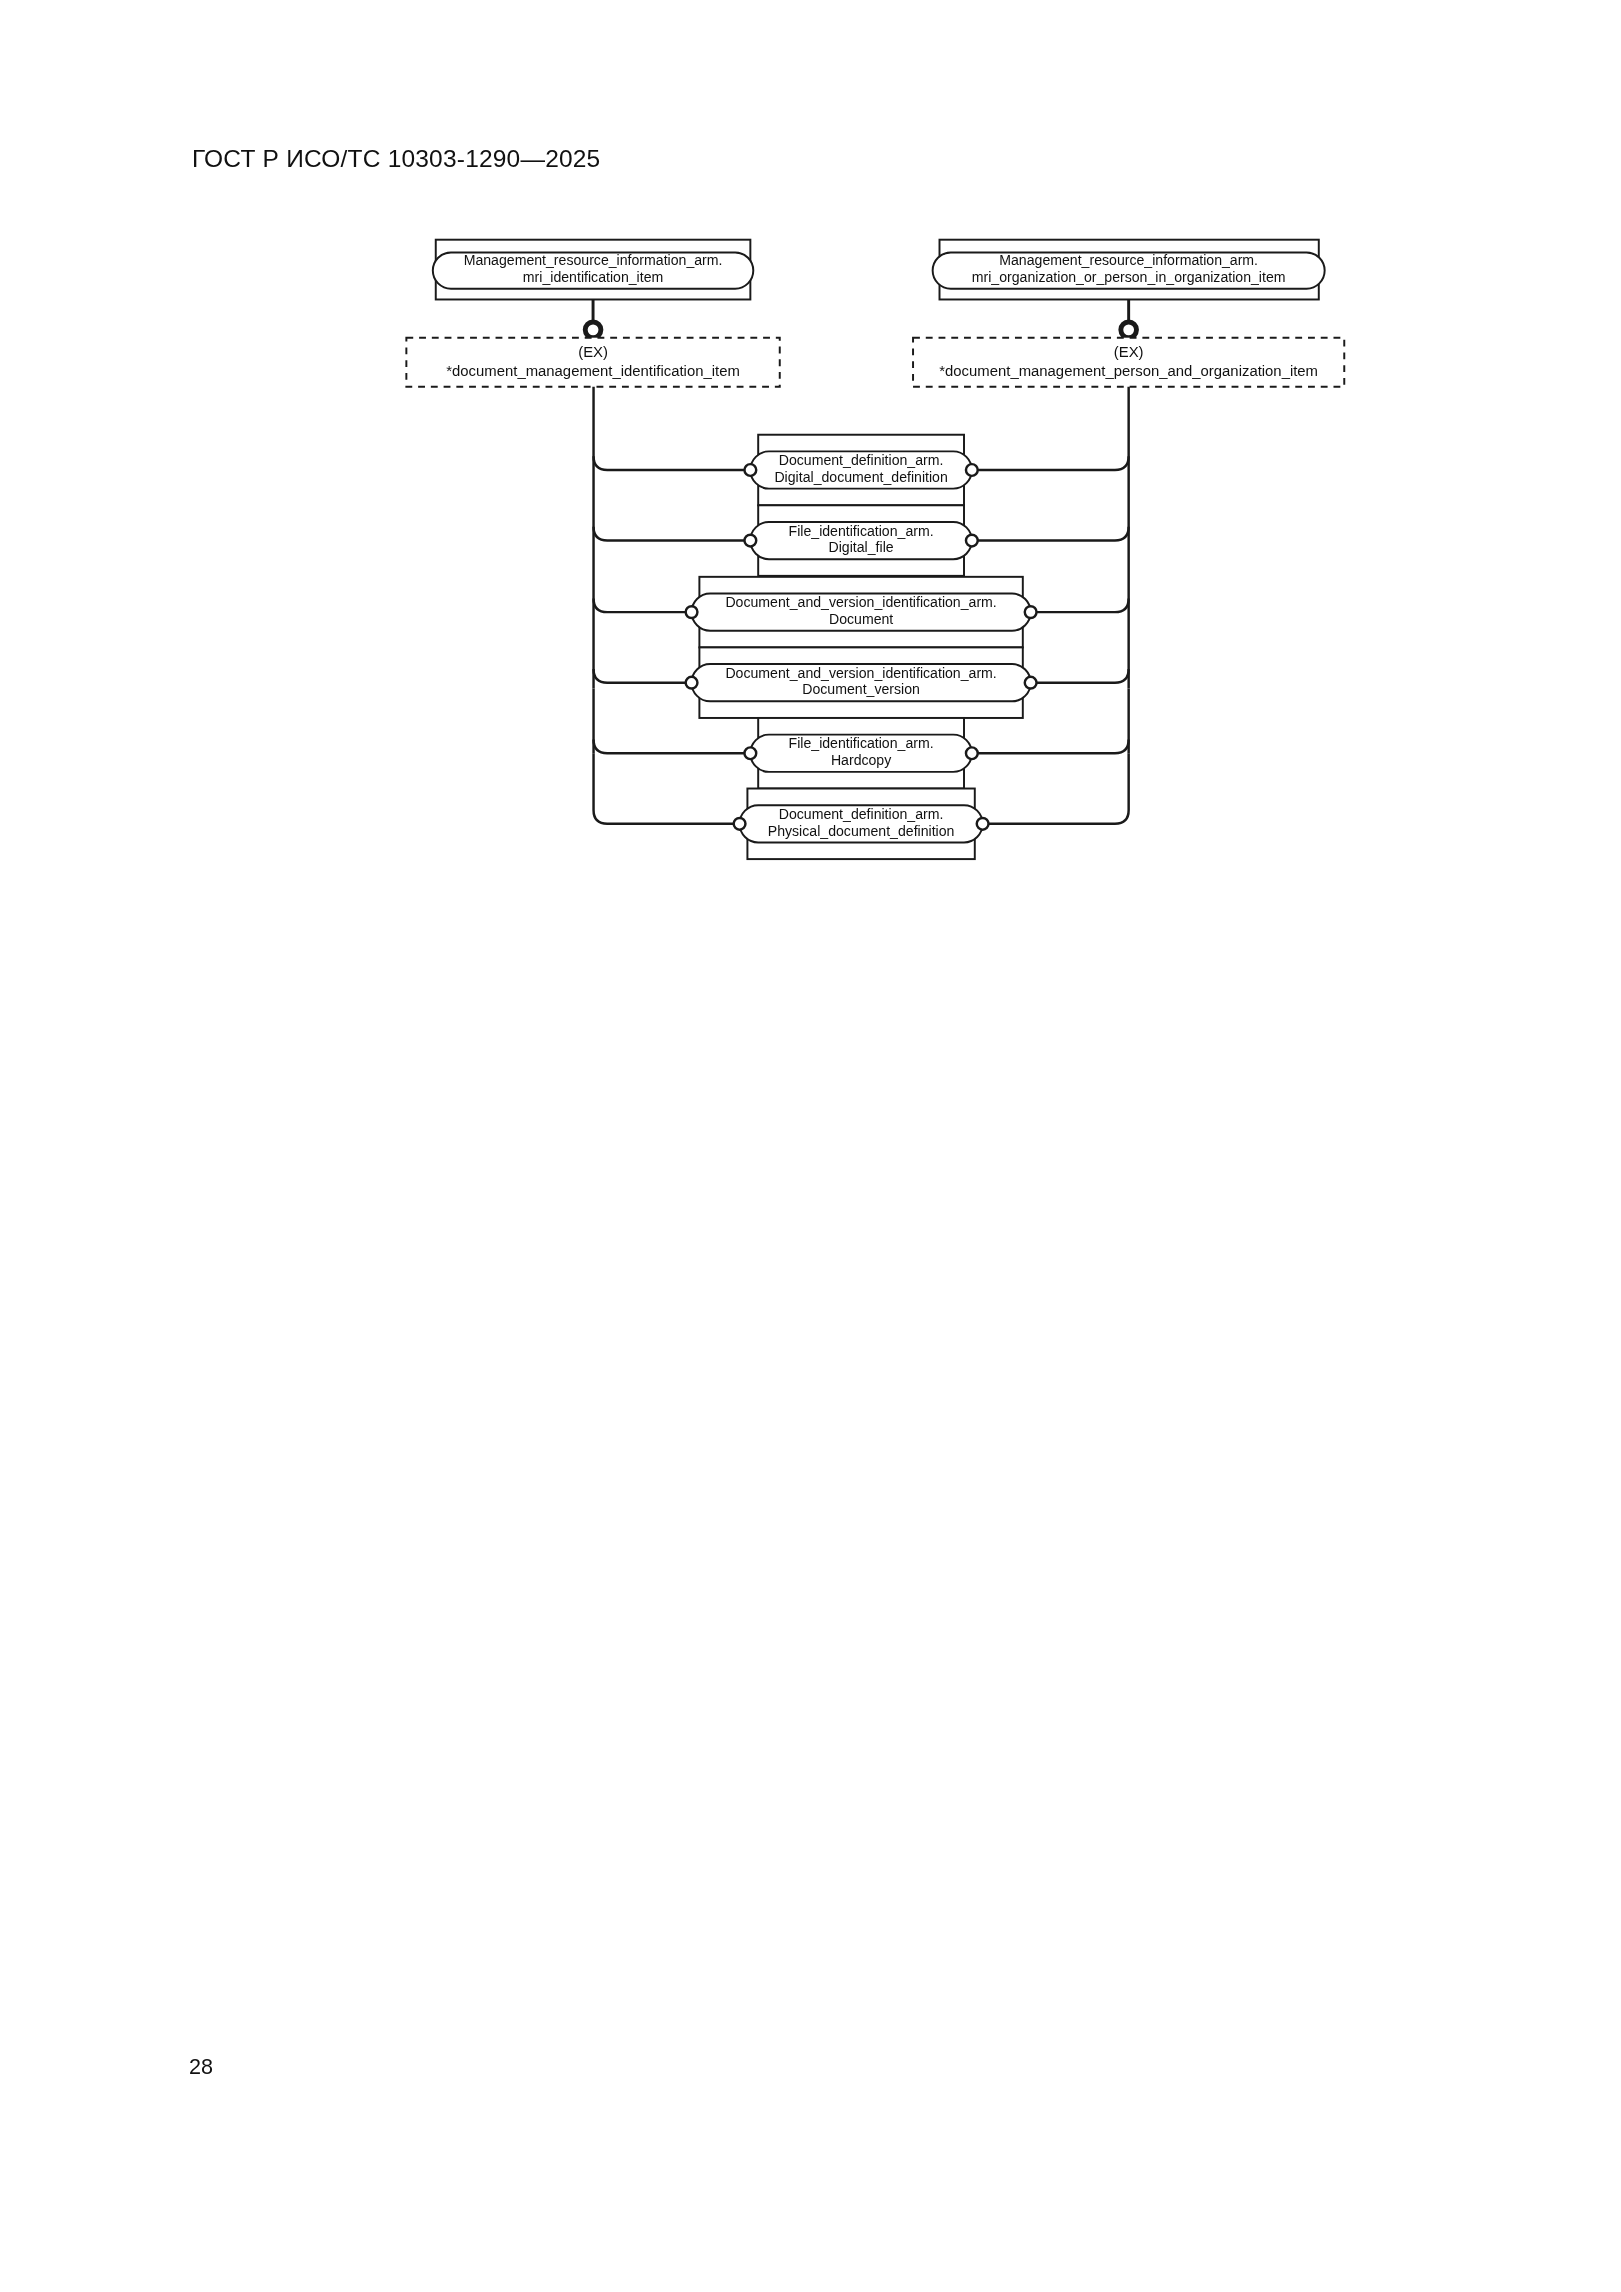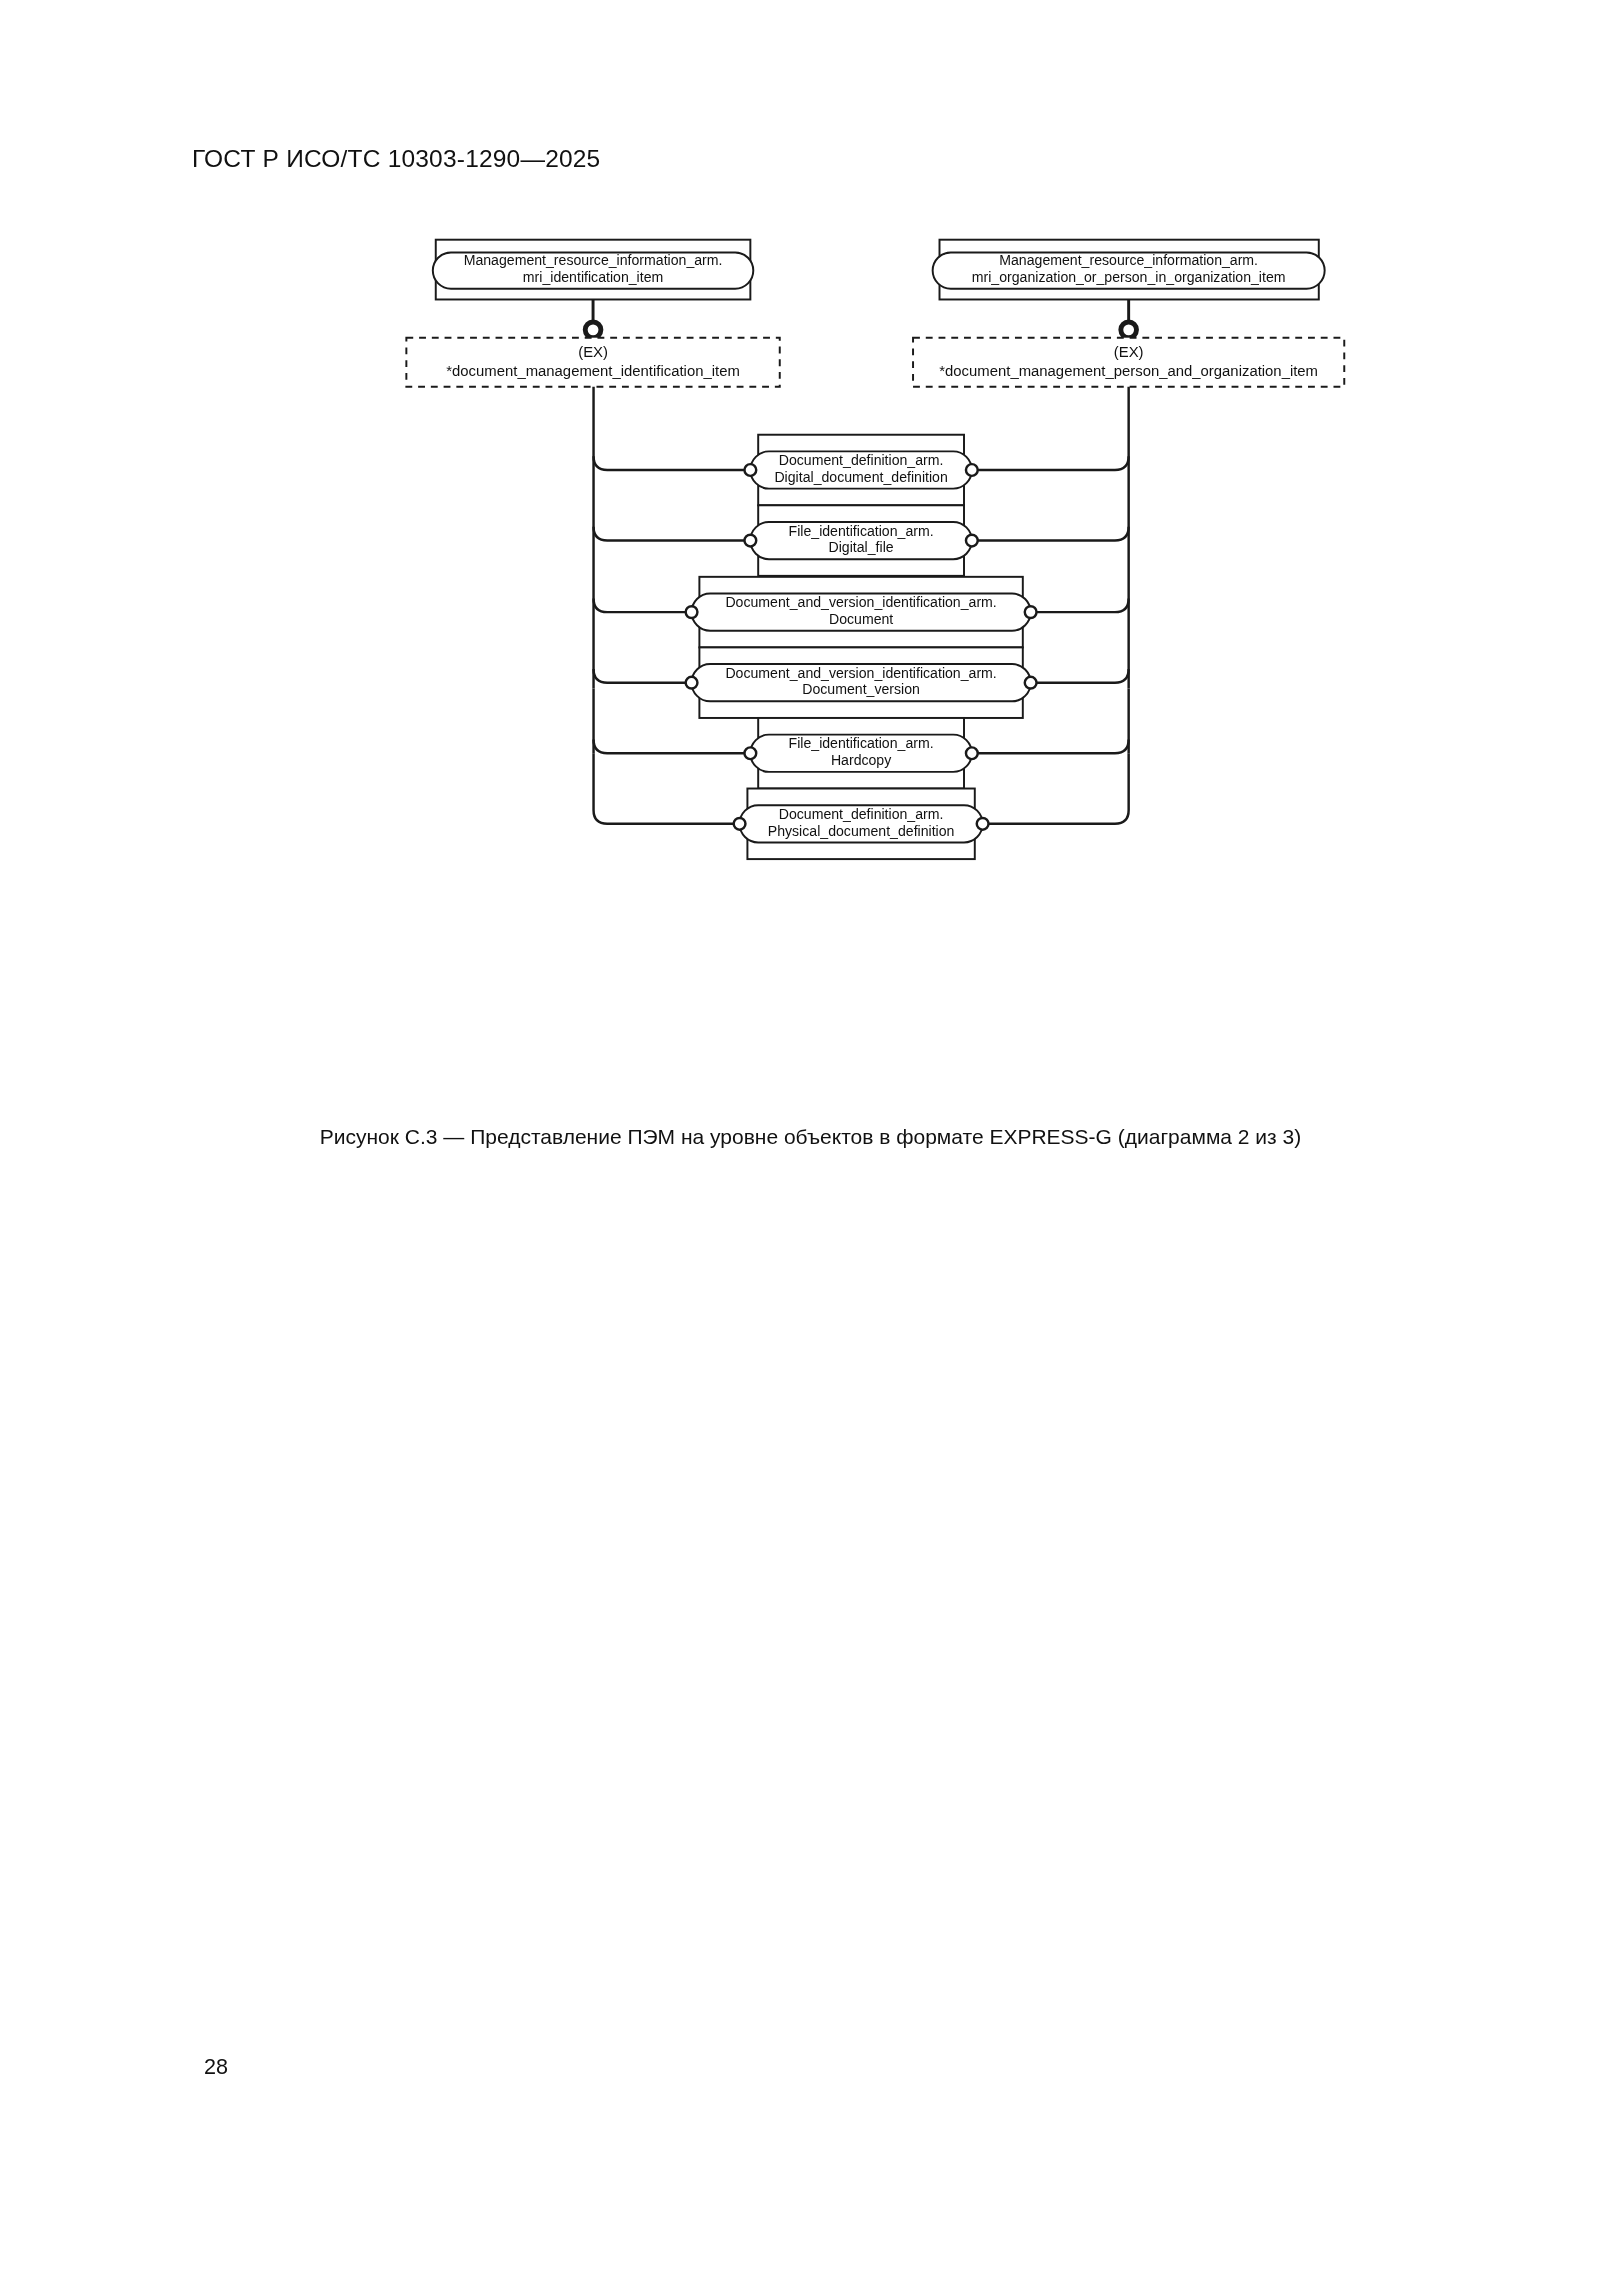--- a/index.html
+++ b/index.html
@@ -52,21 +52,20 @@
     font-size: 21px;
     color: #111;
     font-family: "Liberation Sans", sans-serif;
   }
   .page-number {
     position: absolute;
     left: 189px;
     top: 2054px;
     font-size: 21.6px;
     color: #111;
-    margin-left: 15px;
   }
   svg text {
     font-family: "Liberation Sans", sans-serif;
     fill: #111;
   }
   .ent-text { font-size: 14.4px; }
   .ex-text { font-size: 15.2px; }
 </style>
 </head>
 <body>
@@ -195,18 +194,17 @@
           <text class="ent-text" x="847" y="620" text-anchor="middle" stroke="none">Document_definition_arm.</text>
           <text class="ent-text" x="847" y="637" text-anchor="middle" stroke="none">Physical_document_definition</text>
           <circle cx="723" cy="625" r="6" fill="#fff" stroke="#1a1a1a" stroke-width="2.5"></circle>
           <circle cx="971" cy="625" r="6" fill="#fff" stroke="#1a1a1a" stroke-width="2.5"></circle>
         </g>
 
       </g>
     </svg>
   </div>
 
-  <div class="fig-caption">Рисунок С.3 — Представление ПЭМ на уровне объектов в формате EXPRESS-G (диаграмма 2 из 3)</div>
 
   <div class="page-number">28</div>
 
 </div>
 
 
 </body></html>

